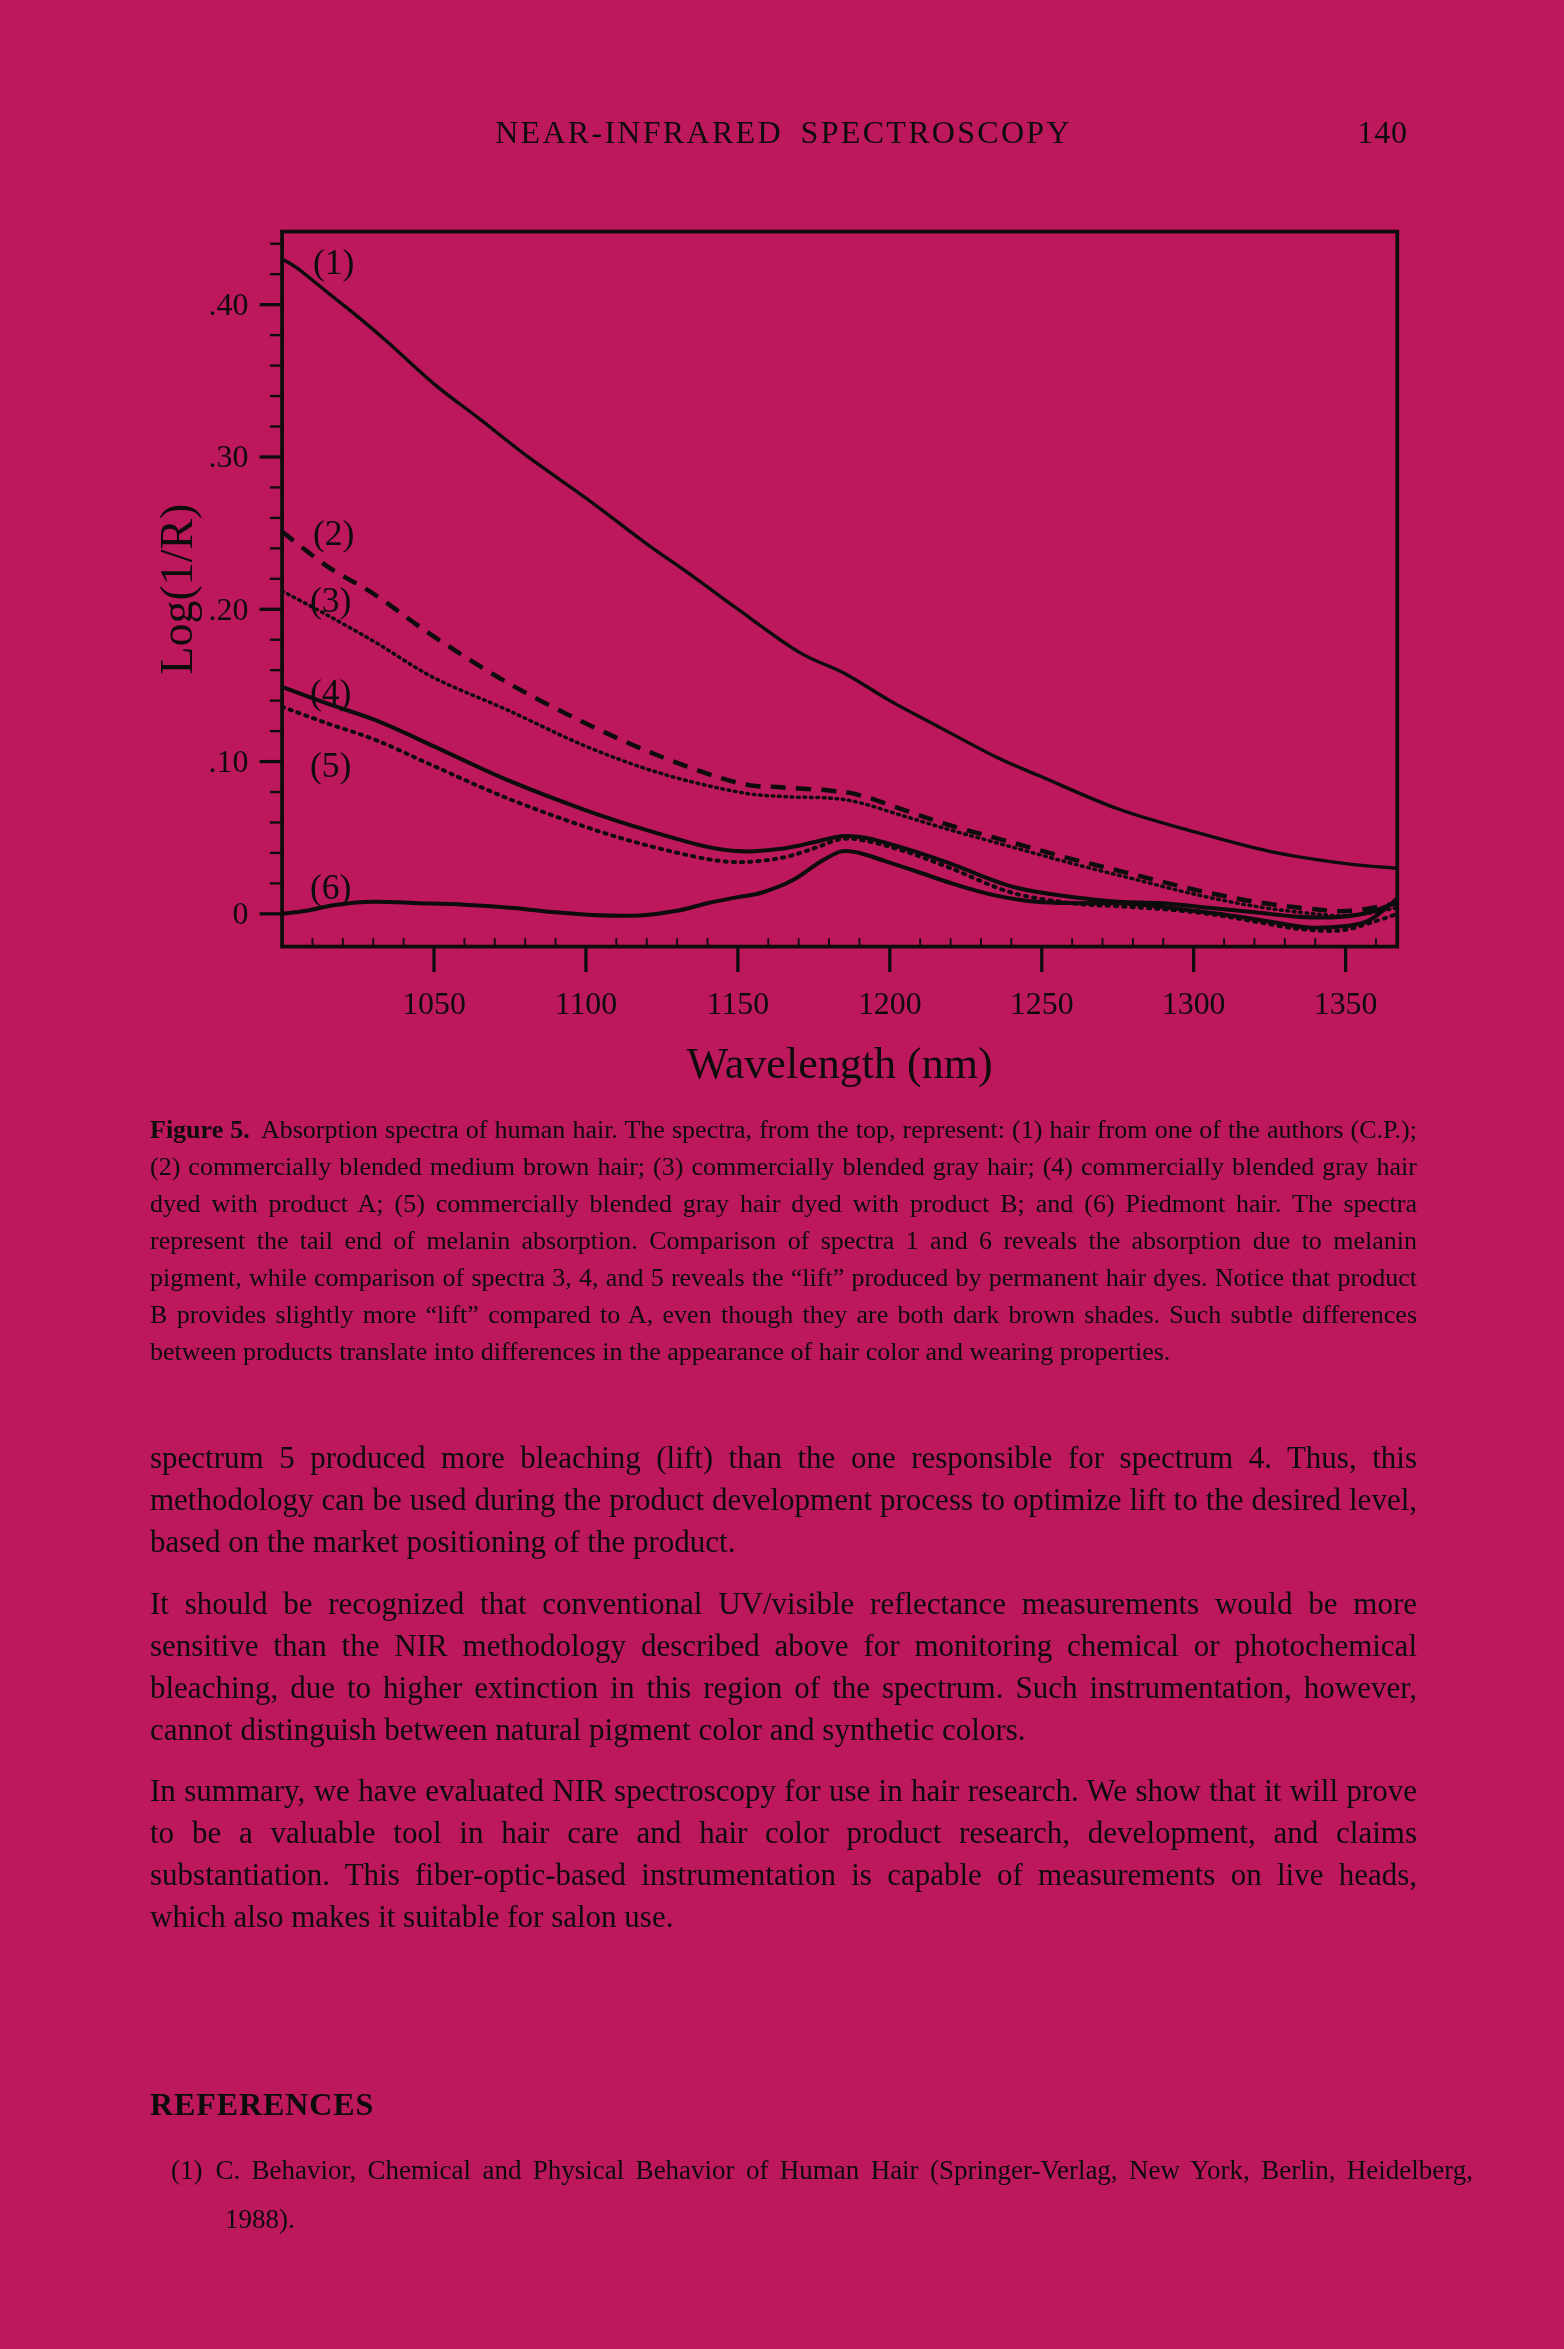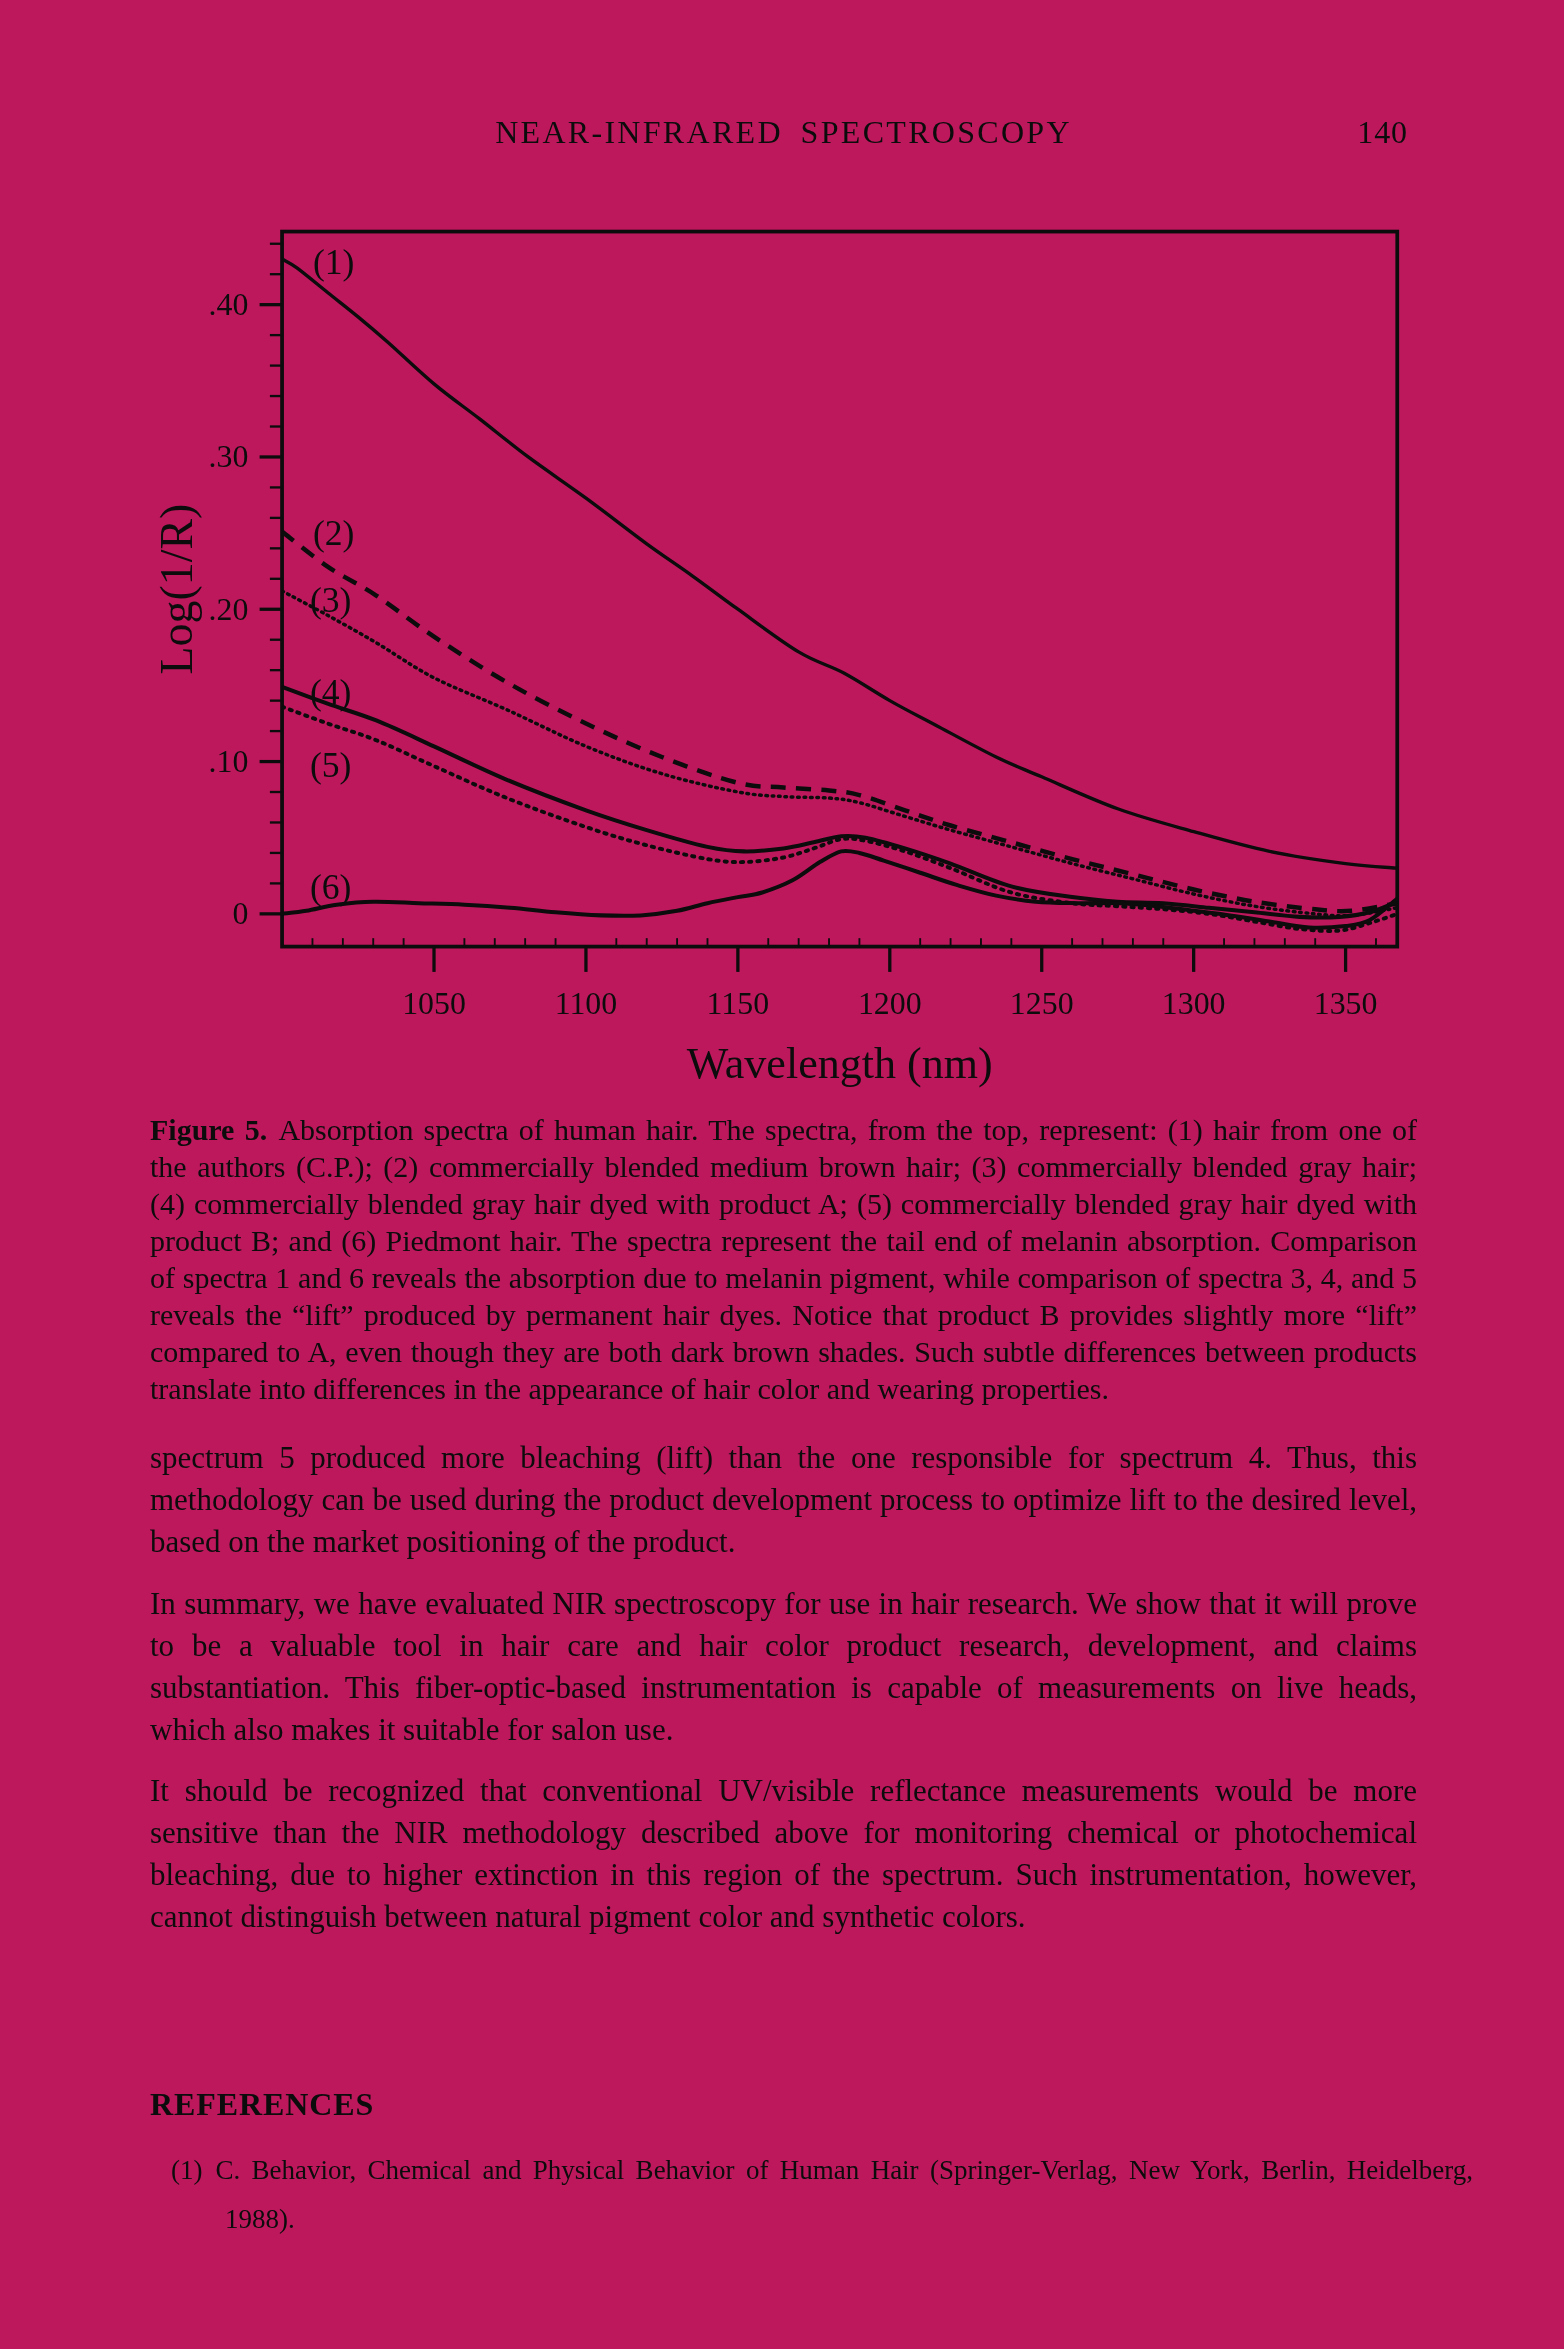--- a/index.html
+++ b/index.html
@@ -18,21 +18,21 @@
   }
   .page-num{
     position:absolute;top:114px;right:157px;font-size:32px;letter-spacing:0.9px;
   }
   
   .chart-wrap{position:absolute;top:0;left:0;width:1565px;height:1106px;}
   svg text{fill:#0c0c0c;}
   
   .caption{
     position:absolute;left:150px;top:1111px;width:1267px;
-    font-size:30px;line-height:37px;text-align:justify;
+    font-size:26px;line-height:37px;text-align:justify;
   }
   .cap-label{font-weight:bold;margin-right:11.2px;}
   
   .bodytext{
     position:absolute;left:150px;top:1437px;width:1267px;
     font-size:31px;line-height:42px;text-align:justify;
   }
   .bodytext p{margin:0 0 19.7px 0;}
   
   .ref-heading{
@@ -150,22 +150,22 @@
         <text x="205" y="628.5" font-size="49" text-anchor="middle" transform="rotate(-90 205 628.5)">Log(1/R)</text>
       </svg>
   </div>
 
   <div class="caption">
     <span class="cap-label">Figure 5.</span><span>Absorption spectra of human hair. The spectra, from the top, represent: (1) hair from one of the authors (C.P.); (2) commercially blended medium brown hair; (3) commercially blended gray hair; (4) commercially blended gray hair dyed with product A; (5) commercially blended gray hair dyed with product B; and (6) Piedmont hair. The spectra represent the tail end of melanin absorption. Comparison of spectra 1 and 6 reveals the absorption due to melanin pigment, while comparison of spectra 3, 4, and 5 reveals the “lift” produced by permanent hair dyes. Notice that product B provides slightly more “lift” compared to A, even though they are both dark brown shades. Such subtle differences between products translate into differences in the appearance of hair color and wearing properties.</span>
   </div>
 
   <div class="bodytext">
     <p>spectrum 5 produced more bleaching (lift) than the one responsible for spectrum 4. Thus, this methodology can be used during the product development process to optimize lift to the desired level, based on the market positioning of the product.</p>
+    <p>It should be recognized that conventional UV/visible reflectance measurements would be more sensitive than the NIR methodology described above for monitoring chemical or photochemical bleaching, due to higher extinction in this region of the spectrum. Such instrumentation, however, cannot distinguish between natural pigment color and synthetic colors.</p>
     <p>In summary, we have evaluated NIR spectroscopy for use in hair research. We show that it will prove to be a valuable tool in hair care and hair color product research, development, and claims substantiation. This fiber-optic-based instrumentation is capable of measurements on live heads, which also makes it suitable for salon use.</p>
-    <p>It should be recognized that conventional UV/visible reflectance measurements would be more sensitive than the NIR methodology described above for monitoring chemical or photochemical bleaching, due to higher extinction in this region of the spectrum. Such instrumentation, however, cannot distinguish between natural pigment color and synthetic colors.</p>
   </div>
 
   <div class="ref-heading">REFERENCES</div>
 
   <div class="ref-item">
     <span class="ref-num">(1)</span><span>C. Behavior,</span>
     <span class="ref-title">Chemical and Physical Behavior of Human Hair</span>
     <span>(Springer-Verlag, New York, Berlin, Heidelberg, 1988).</span>
   </div>
 

